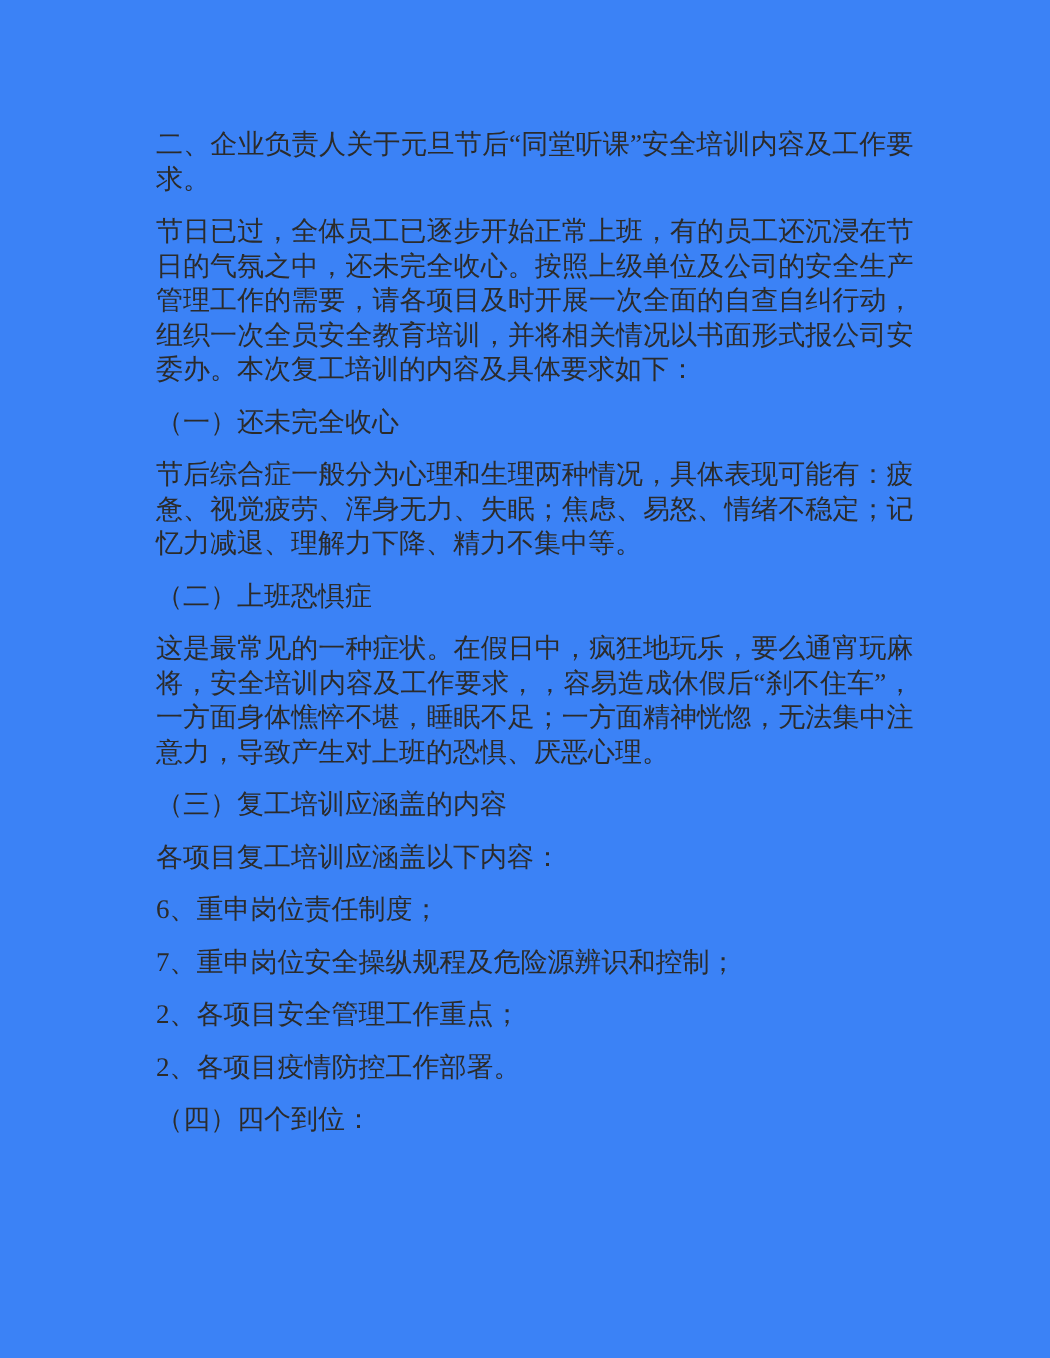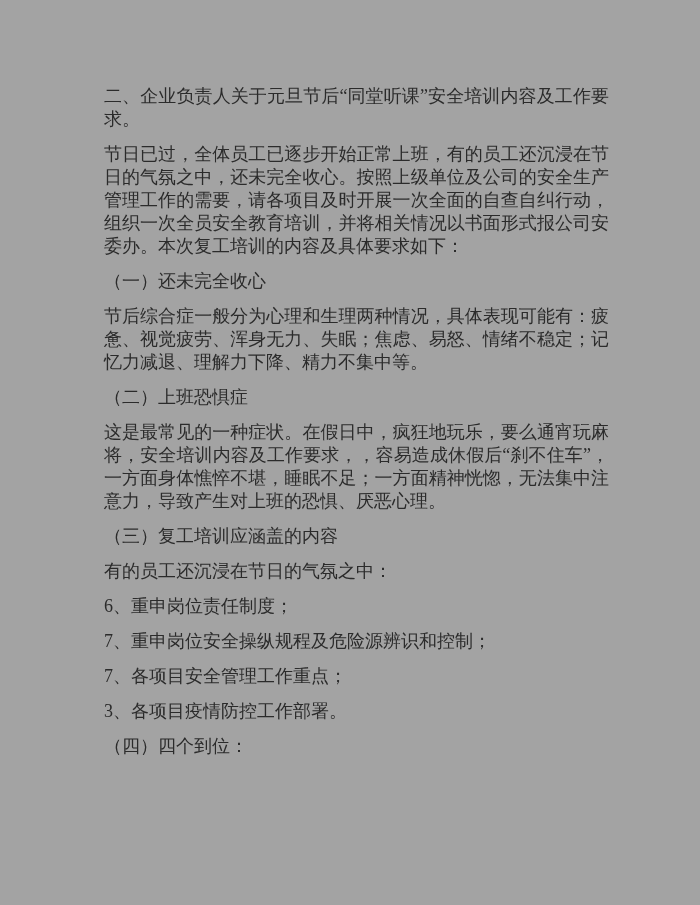--- a/index.html
+++ b/index.html
@@ -4,21 +4,21 @@
 <style>
   html, body {
     margin: 0;
     padding: 0;
     background: #ffffff;
   }
   .page {
     position: relative;
     width: 700px;
     height: 905px;
-    background: #a3a3a3;
+    background: #3b82f6;
     overflow: hidden;
     font-family: "Liberation Serif", "DejaVu Serif", serif;
   }
   .content {
     position: absolute;
     top: 85px;
     left: 104px;
     width: 505px;
     color: #2b2b2b;
   }
@@ -40,20 +40,20 @@
 
 <div class="page">
   <div class="content">
     <div class="block">二、企业负责人关于元旦节后“同堂听课”安全培训内容及工作要求。</div>
     <div class="block">节日已过，全体员工已逐步开始正常上班，有的员工还沉浸在节日的气氛之中，还未完全收心。按照上级单位及公司的安全生产管理工作的需要，请各项目及时开展一次全面的自查自纠行动，组织一次全员安全教育培训，并将相关情况以书面形式报公司安委办。本次复工培训的内容及具体要求如下：</div>
     <div class="block">（一）还未完全收心</div>
     <div class="block">节后综合症一般分为心理和生理两种情况，具体表现可能有：疲惫、视觉疲劳、浑身无力、失眠；焦虑、易怒、情绪不稳定；记忆力减退、理解力下降、精力不集中等。</div>
     <div class="block">（二）上班恐惧症</div>
     <div class="block">这是最常见的一种症状。在假日中，疯狂地玩乐，要么通宵玩麻将，安全培训内容及工作要求，，容易造成休假后“刹不住车”，一方面身体憔悴不堪，睡眠不足；一方面精神恍惚，无法集中注意力，导致产生对上班的恐惧、厌恶心理。</div>
     <div class="block">（三）复工培训应涵盖的内容</div>
-    <div class="block">有的员工还沉浸在节日的气氛之中：</div>
+    <div class="block">各项目复工培训应涵盖以下内容：</div>
     <div class="block">6、重申岗位责任制度；</div>
     <div class="block">7、重申岗位安全操纵规程及危险源辨识和控制；</div>
-    <div class="block">7、各项目安全管理工作重点；</div>
-    <div class="block">3、各项目疫情防控工作部署。</div>
+    <div class="block">2、各项目安全管理工作重点；</div>
+    <div class="block">2、各项目疫情防控工作部署。</div>
     <div class="block">（四）四个到位：</div>
   </div>
 </div>
 
 </body></html>

